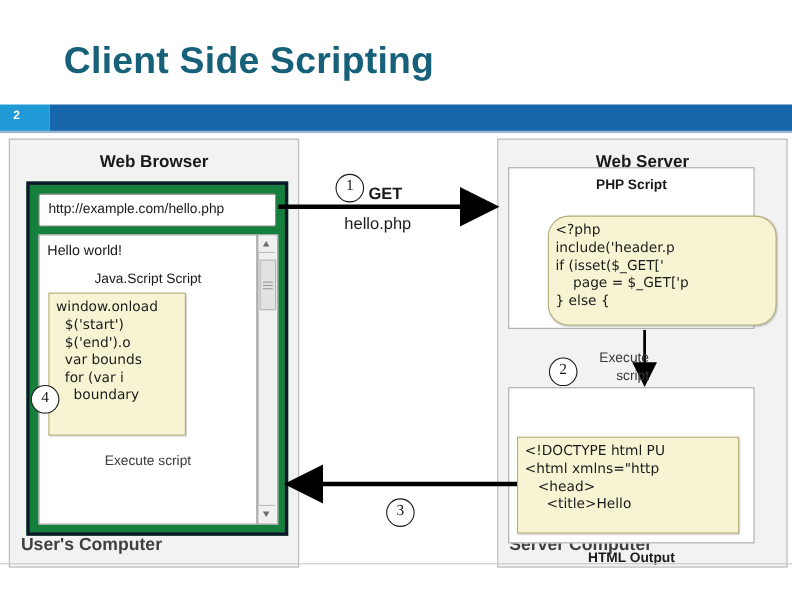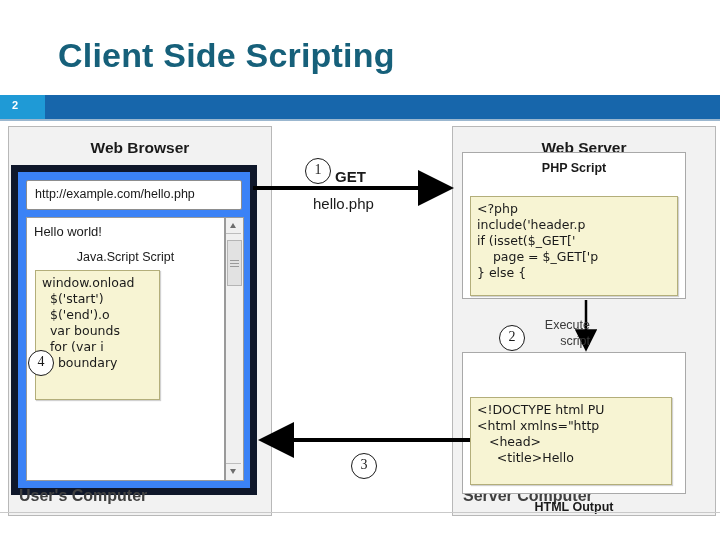--- a/index.html
+++ b/index.html
@@ -58,22 +58,22 @@
   }
   .panel-footer{
     position:absolute;left:0;width:100%;top:360px;
     font-size:16px;font-weight:bold;color:#404040;
   }
   .footer-left{text-align:left;padding-left:10px;}
   .footer-right{text-align:left;padding-left:10px;}
 
   
   .browser-win{
-    position:absolute;left:2px;top:38px;width:232px;height:316px;
-    background:#3b82f6;border:7px solid #0f172a;
+    position:absolute;left:15px;top:38px;width:232px;height:316px;
+    background:#15803d;border:3px solid #0f172a;
   }
   .urlbar{
     position:absolute;left:8px;top:8px;width:214px;height:28px;
     background:#ffffff;border:1px solid #8d8d8d;border-radius:2px;
   }
   .urlbar span{
     position:absolute;left:8px;top:6px;font-size:12.5px;color:#1a1a1a;
   }
   .viewport{
     position:absolute;left:8px;top:45px;width:197px;height:262px;
@@ -99,21 +99,21 @@
     overflow:hidden;
     font-family:"DejaVu Sans", sans-serif;
     font-size:12.5px;
     color:#1a1a1a;
     line-height:1.28;
     box-shadow:1px 1px 1px rgba(0,0,0,0.18);
   }
   .codebox .ln{white-space:pre;padding-left:6px;}
 
   .code-js{left:8px;top:52px;width:123px;height:124px;padding-top:4px;}
-  .code-php{left:470px;top:196px;width:206px;height:94px;padding-top:4px;}
+  .code-php{left:498px;top:196px;width:206px;height:94px;padding-top:4px;border-radius:19px;}
   .code-html{left:470px;top:375px;width:200px;height:82px;padding-top:4px;margin-top:22px;}
 
   
   .scrollbar{
     position:absolute;left:207px;top:45px;width:17px;height:262px;
     background:#f0f0f0;border:1px solid #9a9a9a;
   }
   .sb-arrow{
     position:absolute;left:0;width:15px;height:15px;background:#f0f0f0;
     border-bottom:1px solid #bdbdbd;
@@ -198,20 +198,21 @@
 
         <div class="codebox code-js">
           <div class="ln">window.onload</div>
           <div class="ln">  $('start')</div>
           <div class="ln">  $('end').o</div>
           <div class="ln">  var bounds</div>
           <div class="ln">  for (var i</div>
           <div class="ln">    boundary</div>
         </div>
 
+        <div class="execscript-browser">Execute script</div>
       </div>
 
       <div class="scrollbar">
         <div class="sb-arrow sb-up">
           <div class="tri tri-up"></div>
         </div>
         <div class="sb-thumb">
           <div class="grip" style="top:19px;"></div>
           <div class="grip" style="top:22px;"></div>
           <div class="grip" style="top:25px;"></div>

